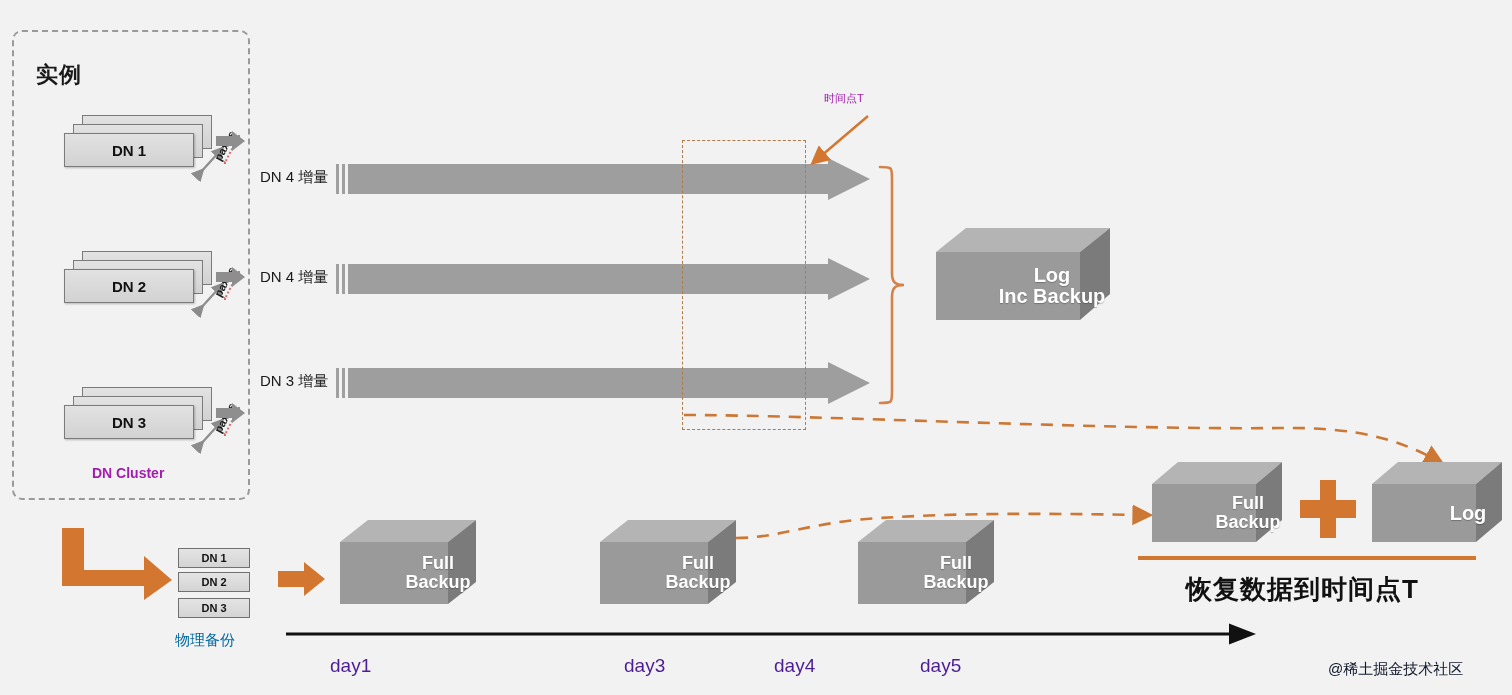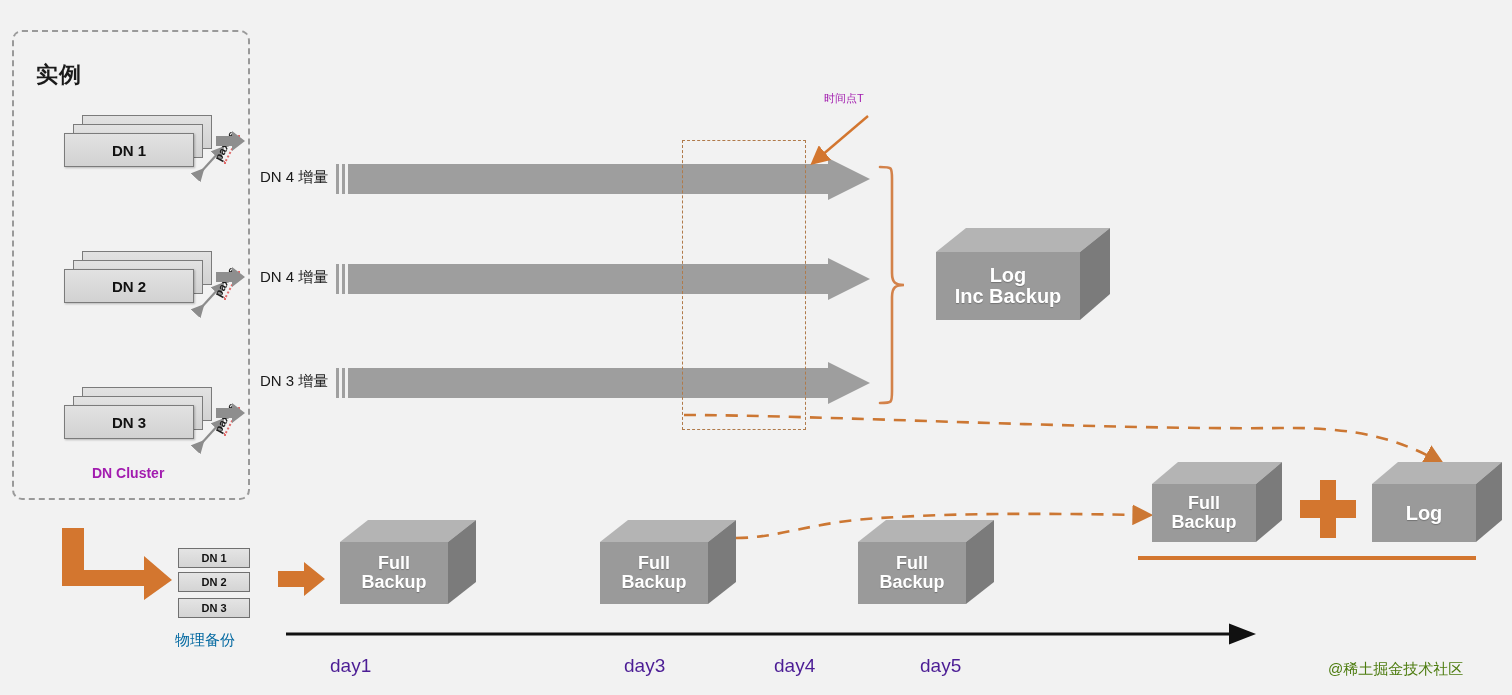--- a/index.html
+++ b/index.html
@@ -78,20 +78,21 @@
 
   
   .box3d { position: absolute; }
   .box3d .lbl {
     position: absolute;
     display: flex; align-items: center; justify-content: center;
     text-align: center;
     color: #ffffff; font-weight: bold;
     line-height: 1.05;
     text-shadow: 0 1px 1px rgba(0,0,0,.25);
+    padding-left: 44px;
   }
 
   
   .dn-mini {
     position: absolute; width: 72px; height: 20px;
     background: linear-gradient(#e4e4e4, #d4d4d4);
     border: 1px solid #707070;
     box-sizing: border-box;
     display: flex; align-items: center; justify-content: center;
     font-size: 11px; font-weight: bold; color: #111;
@@ -106,21 +107,21 @@
   
   .restore-caption {
     font-size: 26px; font-weight: bold; color: #111;
     white-space: nowrap; letter-spacing: 1px;
   }
   .time-point-label {
     font-size: 11px; color: #a21caf; white-space: nowrap;
   }
 
   .watermark {
-    font-size: 15px; color: #4d7c0f; white-space: nowrap;
+    font-size: 15px; color: #0f172a; white-space: nowrap;
   }
   svg { display: block; overflow: visible; }
 </style>
 </head>
 <body>
 
 <div id="stage">
 
   <div class="abs instance-box"></div>
   <div class="abs instance-title">实例</div>
@@ -328,20 +329,21 @@
   <div class="abs box3d" style="left:1372px; top:462px; width:130px; height:82px;">
     <svg width="130" height="82" viewBox="0 0 130 82">
       <path d="M0,22 L26,0 L130,0 L104,22 Z" fill="#b4b4b4"></path>
       <path d="M104,22 L130,0 L130,58 L104,80 Z" fill="#7b7b7b"></path>
       <rect x="0" y="22" width="104" height="58" fill="#9a9a9a"></rect>
     </svg>
     <div class="lbl" style="left:0; top:22px; width:104px; height:58px; font-size:20px;">Log</div>
   </div>
 
   <div class="abs" style="left:1138px; top:556px; width:338px; height:4px; background:#d3762f;"></div>
+  <div class="abs restore-caption" style="left:1186px; top:572px;">恢复数据到时间点T</div>
 
   <svg class="abs" style="left:286px; top:628px;" width="980" height="20" viewBox="0 0 980 20">
     <defs>
       <marker id="blackArrow" markerWidth="9" markerHeight="9" refX="7" refY="4.5" orient="auto">
         <path d="M0,1 L9,4.5 L0,8 z" fill="#111"></path>
       </marker>
     </defs>
     <line x1="0" y1="6" x2="964" y2="6" stroke="#111" stroke-width="3" marker-end="url(#blackArrow)"></line>
   </svg>
 

